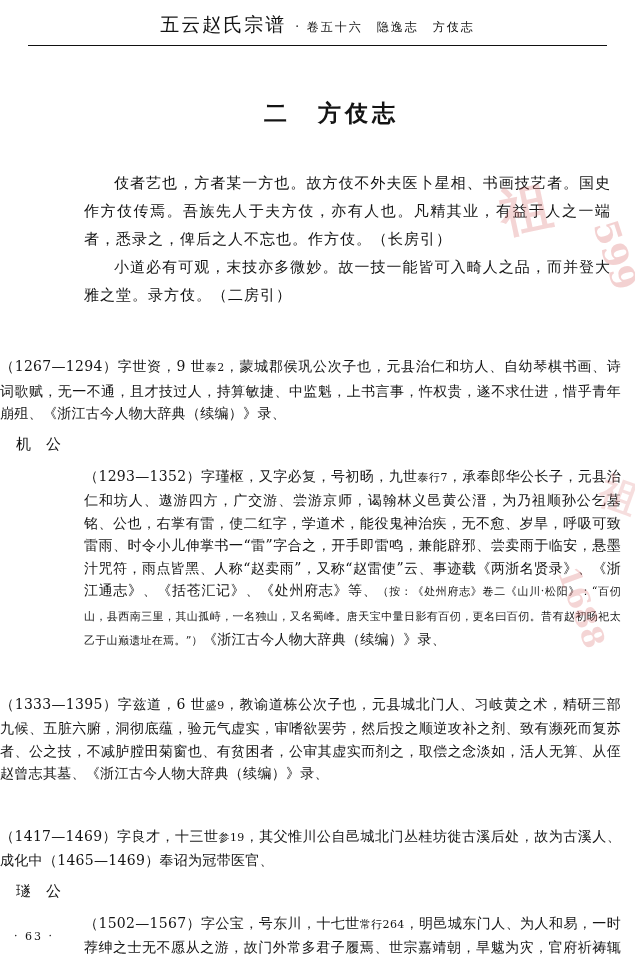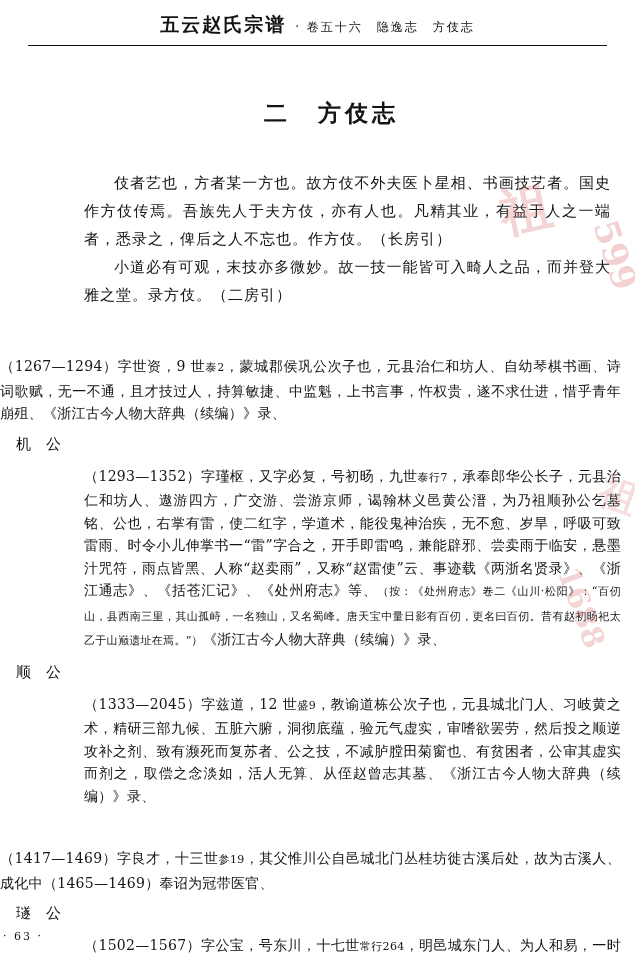--- a/index.html
+++ b/index.html
@@ -5,21 +5,21 @@
   html,body{margin:0;padding:0;}
   body{
     width:635px;height:957px;background:#ffffff;color:#141414;
     font-family:"DejaVu Serif","Liberation Serif",serif;
     position:relative;overflow:hidden;
   }
   .page{position:relative;width:635px;height:957px;}
   .header{
     text-align:center;padding-top:12px;white-space:nowrap;
   }
-  .header .main{font-size:19px;font-weight:bold;letter-spacing:2px;}
+  .header .main{font-size:19px;font-weight:normal;letter-spacing:2px;}
   .header .sub{font-size:12px;letter-spacing:2px;margin-left:4px;}
   .rule{border:none;border-top:1.5px solid #111;margin:7px 28px 0 28px;}
   .page-title{
     text-align:center;font-size:23px;font-weight:bold;letter-spacing:4px;
     margin-top:52px;margin-bottom:40px;padding-left:28px;
   }
   .intro{margin:0 24px 14px 84px;}
   .intro-para{
     margin:0;font-size:15px;line-height:28px;text-indent:2em;
     letter-spacing:1px;text-align:justify;
@@ -29,21 +29,21 @@
   .entry-name{
     flex:0 0 84px;padding-left:16px;box-sizing:border-box;
     font-size:15px;line-height:22.5px;white-space:pre;
   }
   .entry-text{
     flex:1;padding-right:14px;font-size:14px;line-height:22.5px;
     text-align:justify;letter-spacing:0.3px;margin-top:32px;
   }
   .seg-small{font-size:11px;}
   .page-number{
-    position:absolute;left:3px;bottom:14px;font-size:11px;letter-spacing:2px;
+    position:absolute;left:14px;bottom:14px;font-size:11px;letter-spacing:2px;
   }
   .watermark-layer{position:absolute;inset:0;pointer-events:none;z-index:3;}
   .wm{
     position:absolute;font-weight:bold;
     font-family:"DejaVu Serif","Liberation Serif",serif;
   }
 </style>
 </head>
 <body>
 
@@ -64,22 +64,21 @@
 
   <div class="entries">
       <div class="entry">
         <div class="entry-text"><span class="seg-normal">（1267—1294）字世资，9 世</span><span class="seg-small">泰2</span><span class="seg-normal">，蒙城郡侯巩公次子也，元县治仁和坊人、自幼琴棋书画、诗词歌赋，无一不通，且才技过人，持算敏捷、中监魁，上书言事，忤权贵，遂不求仕进，惜乎青年崩殂、《浙江古今人物大辞典（续编）》录、</span></div>
       </div>
       <div class="entry">
         <div class="entry-name">机　公</div>
         <div class="entry-text"><span class="seg-normal">（1293—1352）字瑾枢，又字必复，号初旸，九世</span><span class="seg-small">泰行7</span><span class="seg-normal">，承奉郎华公长子，元县治仁和坊人、遨游四方，广交游、尝游京师，谒翰林义邑黄公溍，为乃祖顺孙公乞墓铭、公也，右掌有雷，使二红字，学道术，能役鬼神治疾，无不愈、岁旱，呼吸可致雷雨、时令小儿伸掌书一“雷”字合之，开手即雷鸣，兼能辟邪、尝卖雨于临安，悬墨汁咒符，雨点皆黑、人称“赵卖雨”，又称“赵雷使”云、事迹载《两浙名贤录》、《浙江通志》、《括苍汇记》、《处州府志》等、</span><span class="seg-small">（按：《处州府志》卷二《山川·松阳》：“百仞山，县西南三里，其山孤峙，一名独山，又名蜀峰。唐天宝中量日影有百仞，更名曰百仞。昔有赵初旸祀太乙于山巅遗址在焉。”）</span><span class="seg-normal">《浙江古今人物大辞典（续编）》录、</span></div>
       </div>
       <div class="entry">
-        <div class="entry-name">顺　公</div>
-        <div class="entry-text"><span class="seg-normal">（1333—2045）字兹道，12 世</span><span class="seg-small">盛9</span><span class="seg-normal">，教谕道栋公次子也，元县城北门人、习岐黄之术，精研三部九候、五脏六腑，洞彻底蕴，验元气虚实，审嗜欲罢劳，然后投之顺逆攻补之剂、致有濒死而复苏者、公之技，不减胪膛田菊窗也、有贫困者，公审其虚实而剂之，取偿之念淡如，活人无算、从侄赵曾志其墓、《浙江古今人物大辞典（续编）》录、</span></div>
+        <div class="entry-text"><span class="seg-normal">（1333—1395）字兹道，6 世</span><span class="seg-small">盛9</span><span class="seg-normal">，教谕道栋公次子也，元县城北门人、习岐黄之术，精研三部九候、五脏六腑，洞彻底蕴，验元气虚实，审嗜欲罢劳，然后投之顺逆攻补之剂、致有濒死而复苏者、公之技，不减胪膛田菊窗也、有贫困者，公审其虚实而剂之，取偿之念淡如，活人无算、从侄赵曾志其墓、《浙江古今人物大辞典（续编）》录、</span></div>
       </div>
       <div class="entry">
         <div class="entry-text"><span class="seg-normal">（1417—1469）字良才，十三世</span><span class="seg-small">参19</span><span class="seg-normal">，其父惟川公自邑城北门丛桂坊徙古溪后处，故为古溪人、成化中（1465—1469）奉诏为冠带医官、</span></div>
       </div>
       <div class="entry">
         <div class="entry-name">璲　公</div>
         <div class="entry-text"><span class="seg-normal">（1502—1567）字公宝，号东川，十七世</span><span class="seg-small">常行264</span><span class="seg-normal">，明邑城东门人、为人和易，一时荐绅之士无不愿从之游，故门外常多君子履焉、世宗嘉靖朝，旱魃为灾，官府祈祷辄皆应、民间曰：“若要天雨，必须赵氏。”县令闻之，请公共祷，果合境告足焉、自是，岁以为常，遇旱，则约父老有行谊者共祷、山西布政司都事同里李齐铭其墓、</span></div>
       </div>
       <div class="entry">
         <div class="entry-name">璿　公</div>

